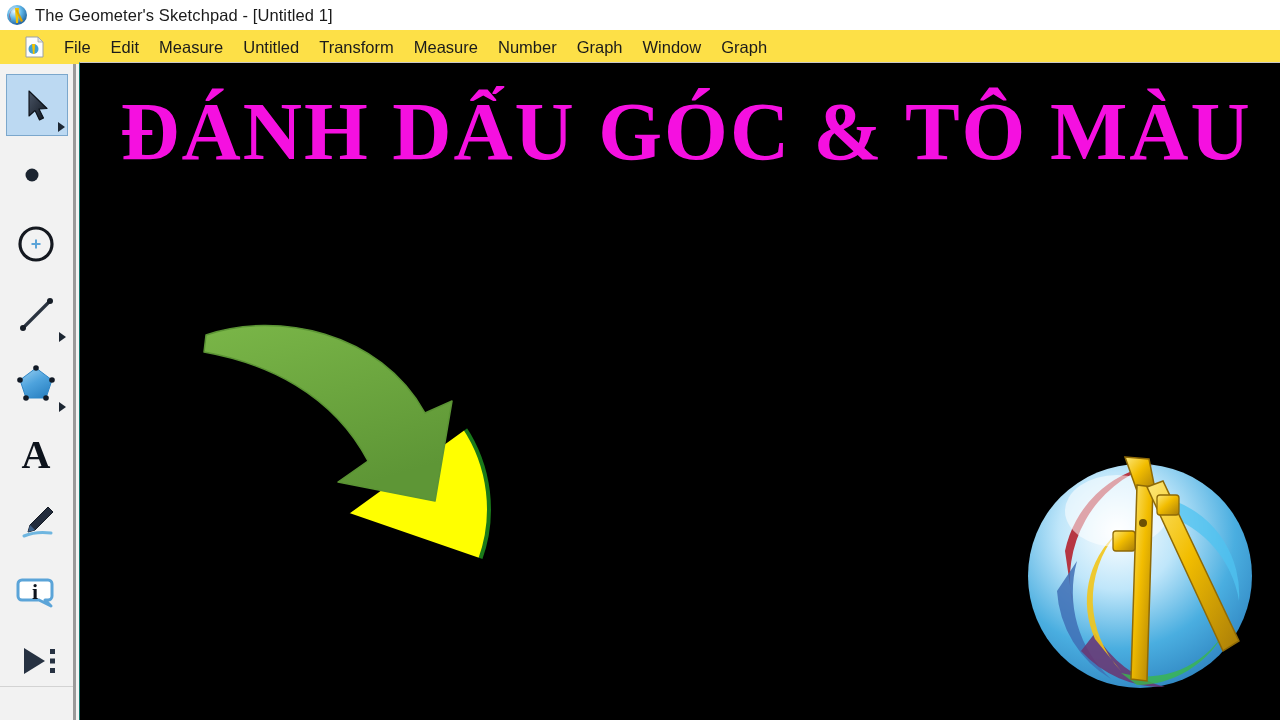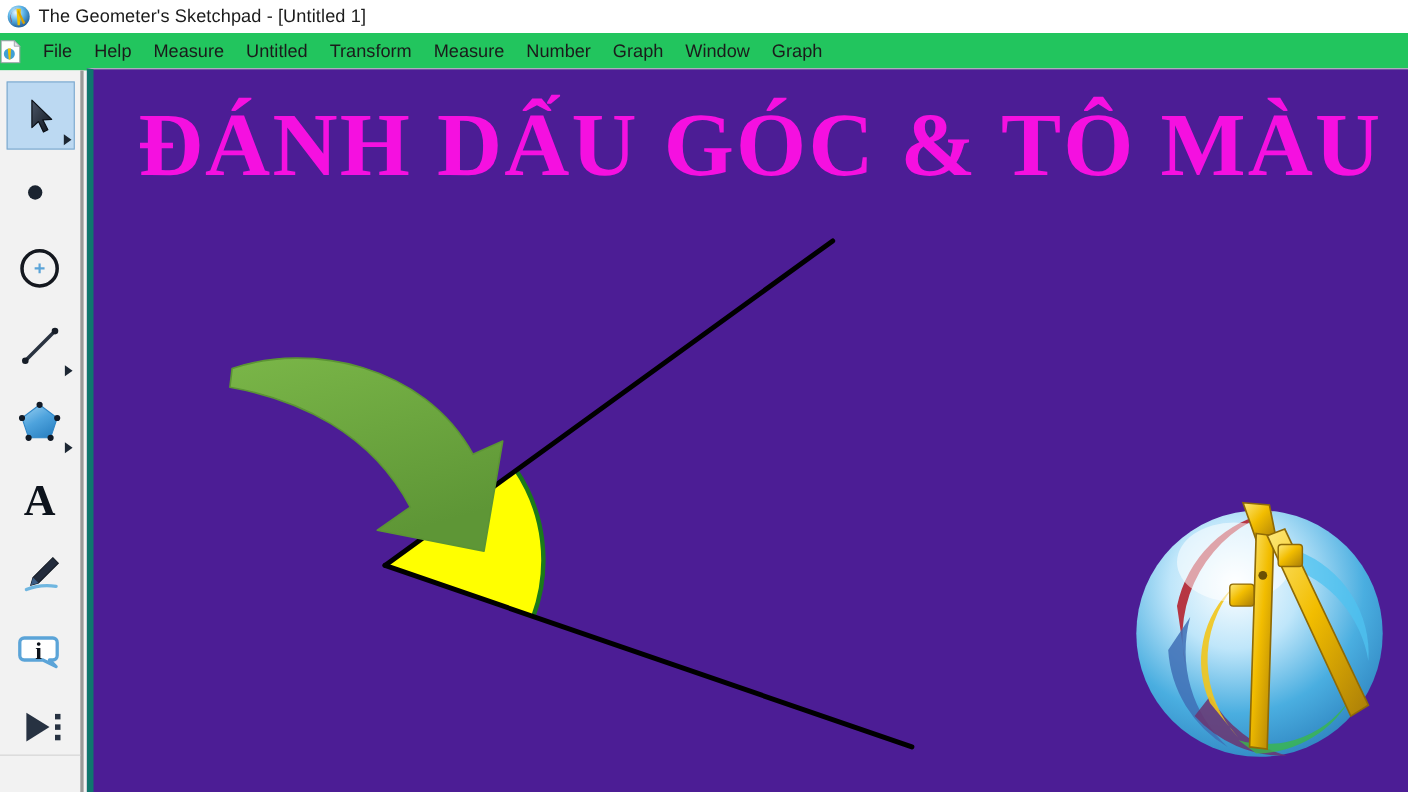--- a/index.html
+++ b/index.html
@@ -32,23 +32,23 @@
     font-size: 16.5px;
     color: #1b1b1b;
     white-space: nowrap;
     letter-spacing: .1px;
   }
 
   
   .menubar {
     position: absolute; left: 0; top: 30px;
     width: 1280px; height: 34px;
-    background: #22c55e;
+    background: #fde047;
     display: flex; align-items: center;
-    padding-left: 0;
+    padding-left: 25px;
   }
   .menubar-doc-icon {
     width: 19px; height: 22px;
     margin-right: 10px;
     flex: 0 0 auto;
   }
   .menu-item {
     font-size: 16.5px;
     color: #1b1b1b;
     padding: 2px 10px;
@@ -86,23 +86,23 @@
     width: 0; height: 0;
     border-left: 7px solid #1d2733;
     border-top: 5px solid transparent;
     border-bottom: 5px solid transparent;
   }
 
   
   .canvas {
     position: absolute; left: 79px; top: 62px;
     width: 1201px; height: 658px;
-    background: #4c1d95;
+    background: #000000;
     border-top: 1px solid #c8c8c8;
-    border-left: 6px solid #0f766e;
+    border-left: 1px solid #0f766e;
     overflow: hidden;
   }
   .sketch-title {
     position: absolute;
     left: 26px; top: 28px;
     width: 1160px;
     text-align: center;
     font-family: "Liberation Serif", "DejaVu Serif", serif;
     font-weight: bold;
     font-size: 82px;
@@ -144,21 +144,21 @@
   <div class="menubar">
     <span class="menubar-doc-icon">
       <svg viewBox="0 0 19 22" width="19" height="22">
         <path d="M1 1 H13 L18 6 V21 H1 Z" fill="#fdfdfd" stroke="#9aa0a6" stroke-width="1"></path>
         <path d="M13 1 L18 6 H13 Z" fill="#e3e5e8" stroke="#9aa0a6" stroke-width=".8"></path>
         <circle cx="8.5" cy="13" r="5" fill="#3f9fd4"></circle>
         <path d="M7 8 L10 8 L9.5 18 L8 18 Z" fill="#f2c200"></path>
       </svg>
     </span>
     <div class="menu-item">File</div>
-    <div class="menu-item">Help</div>
+    <div class="menu-item">Edit</div>
     <div class="menu-item">Measure</div>
     <div class="menu-item">Untitled</div>
     <div class="menu-item">Transform</div>
     <div class="menu-item">Measure</div>
     <div class="menu-item">Number</div>
     <div class="menu-item">Graph</div>
     <div class="menu-item">Window</div>
     <div class="menu-item">Graph</div>
   </div>
 

